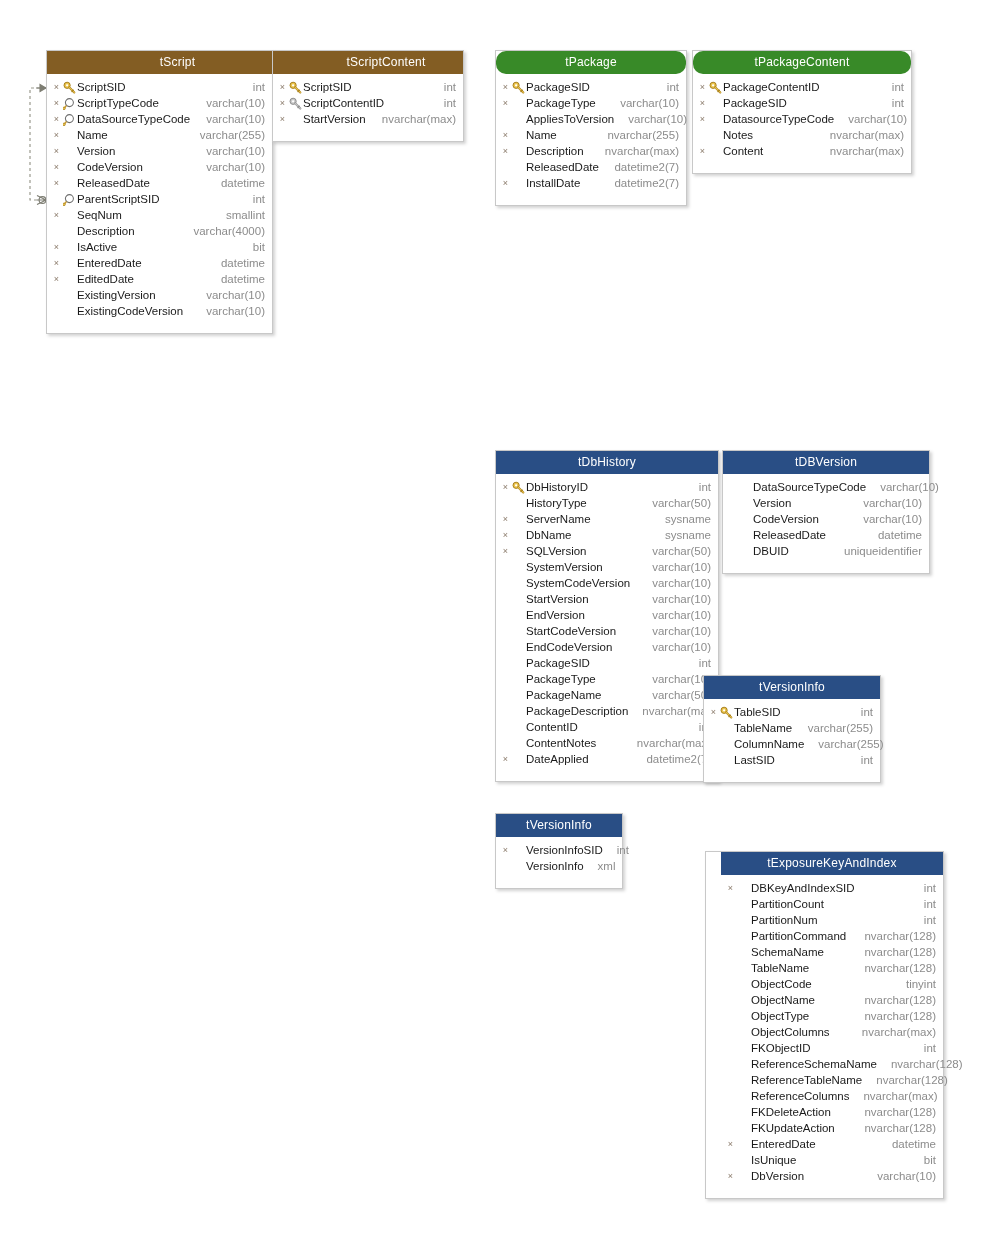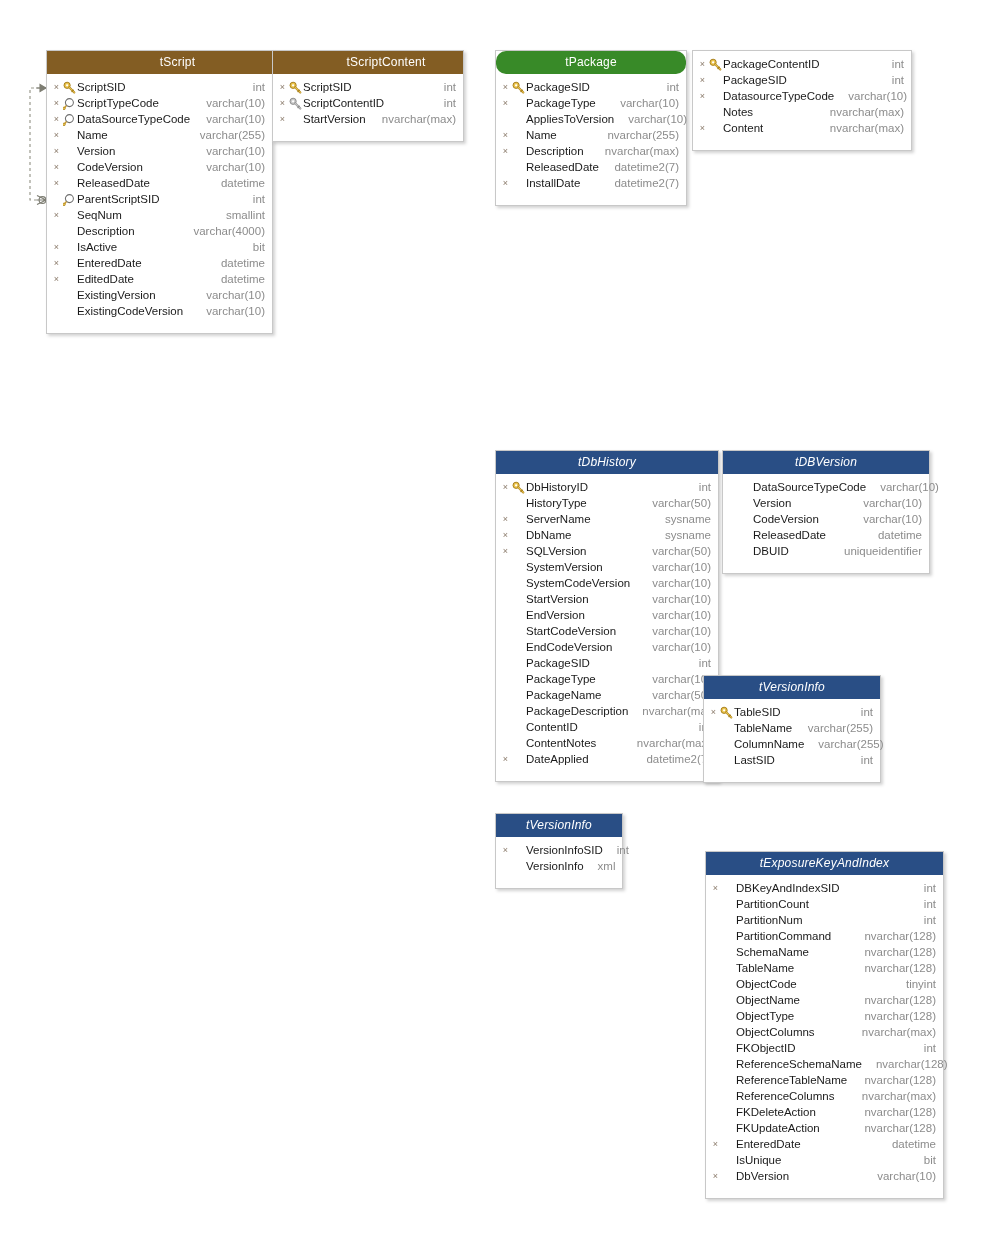--- a/index.html
+++ b/index.html
@@ -23,21 +23,21 @@
     height:23px;line-height:23px;
     text-align:center;
     color:#ffffff;
     font-size:12px;
     letter-spacing:.2px;
     white-space:nowrap;
     overflow:hidden;
   }
   .tbl.brown .hdr{background:#835D23;padding-left:36px;}
   .tbl.green .hdr{background:#388A28;border-radius:10px;}
-  .tbl.blue  .hdr{background:#294E85;font-style:italic;}
+  .tbl.blue  .hdr{background:#294E85;}
   .tbl .body{padding:5px 0 14px 0;}
 
   .row{
     display:flex;align-items:center;
     height:16px;
     font-size:11.5px;
     color:#1a1a1a;
     padding:0 7px 0 4px;
     box-sizing:border-box;
     white-space:nowrap;
@@ -327,20 +327,21 @@
           <div class="row">
             <span class="mark">×</span>
             <span class="keycell empty"></span>
             <span class="cname">InstallDate</span>
             <span class="spacer"></span>
             <span class="ctype">datetime2(7)</span>
           </div>
         </div>
       </div>
       <div class="tbl green" style="left: 692px; top: 50px; width: 220px;">
+        <div class="hdr">tPackageContent</div>
         <div class="body">
           <div class="row">
             <span class="mark">×</span>
             <span class="keycell">
               <svg width="13" height="13" viewBox="0 0 13 13" class="glyph">
                 <circle cx="4.1" cy="4.3" r="3.1" fill="#EBC54E" stroke="#A9811E" stroke-width="1"></circle>
                 <circle cx="4.1" cy="4.3" r="1.1" fill="#ffffff"></circle>
                 <path d="M6.2 6.3 L11.3 11.4" stroke="#A9811E" stroke-width="2.1" stroke-linecap="round"></path>
                 <path d="M6.2 6.3 L11.3 11.4" stroke="#EBC54E" stroke-width="1.1" stroke-linecap="round"></path>
                 <path d="M9.0 10.6 L10.3 9.3" stroke="#A9811E" stroke-width="1.4" stroke-linecap="round"></path>
@@ -612,21 +613,21 @@
           </div>
           <div class="row">
             <span class="mark empty">&nbsp;</span>
             <span class="keycell empty"></span>
             <span class="cname">VersionInfo</span>
             <span class="spacer"></span>
             <span class="ctype">xml</span>
           </div>
         </div>
       </div>
-      <div class="tbl blue" style="left: 705px; top: 851px; width: 239px;">
+      <div class="tbl blue" style="left: 705px; top: 851px; width: 239px; padding-left: 15px;">
         <div class="hdr">tExposureKeyAndIndex</div>
         <div class="body">
           <div class="row">
             <span class="mark">×</span>
             <span class="keycell empty"></span>
             <span class="cname">DBKeyAndIndexSID</span>
             <span class="spacer"></span>
             <span class="ctype">int</span>
           </div>
           <div class="row">

